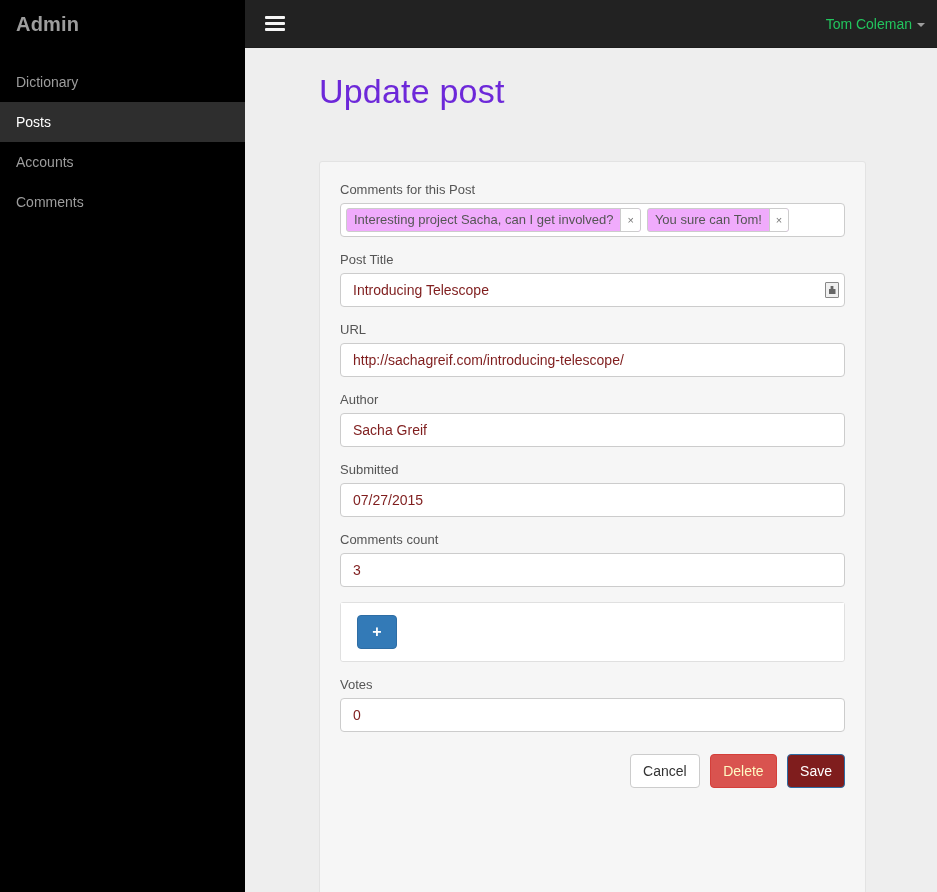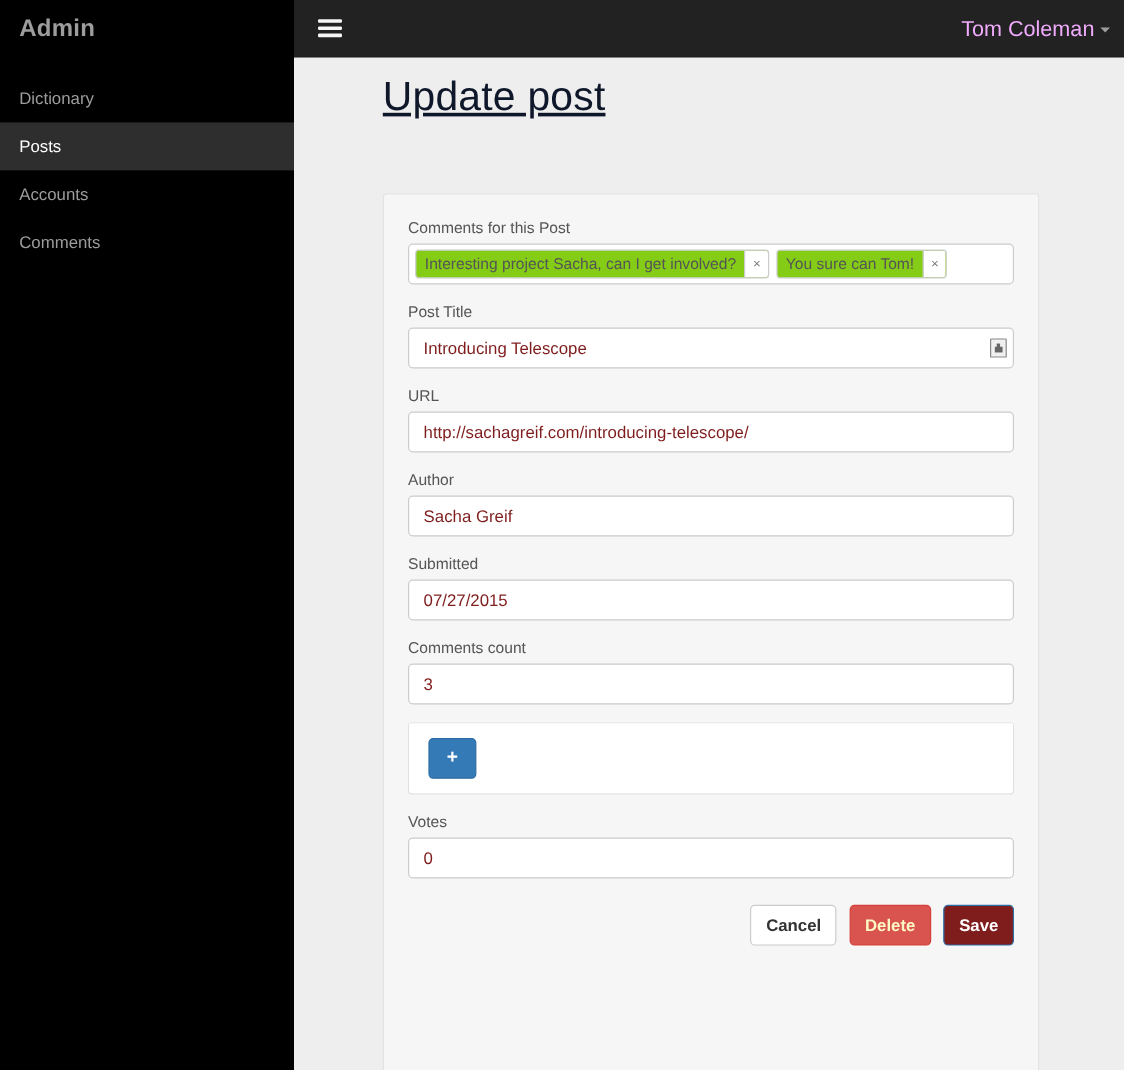--- a/index.html
+++ b/index.html
@@ -69,22 +69,22 @@
     background: #f5f5f5;
     border-radius: 1px;
     margin-bottom: 3px;
   }
   #hamburger i:last-child { margin-bottom: 0; }
   #user-menu {
     position: absolute;
     right: 12px; top: 0;
     height: 32px;
     line-height: 48px;
-    color: #f0abfc;
-    font-size: 18px;
+    color: #22c55e;
+    font-size: 14px;
     cursor: pointer;
     white-space: nowrap;
   }
   .caret {
     display: inline-block;
     width: 0; height: 0;
     margin-left: 5px;
     vertical-align: middle;
     border-left: 4px solid transparent;
     border-right: 4px solid transparent;
@@ -94,26 +94,25 @@
   
   #content {
     position: absolute;
     left: 245px; top: 48px;
     width: 692px; height: 844px;
     background: #eeeeee;
     overflow: hidden;
   }
   #page-title {
     margin: 0;
-    padding: 14px 0 0 74px;
+    padding: 24px 0 0 74px;
     font-size: 34px;
     font-weight: 400;
-    color: #0f172a;
+    color: #6d28d9;
     letter-spacing: 0.2px;
-    text-decoration: underline;
   }
 
   
   #form-panel {
     position: absolute;
     left: 74px; top: 113px;
     width: 547px;
     min-height: 740px;
     background: #f6f6f6;
     border: 1px solid #e3e3e3;
@@ -157,21 +156,21 @@
     flex-wrap: wrap;
     align-items: center;
     gap: 6px;
     cursor: text;
   }
   .token {
     display: inline-flex;
     align-items: center;
     border: 1px solid #cccccc;
     border-radius: 3px;
-    background: #84cc16;
+    background: #f0abfc;
     height: 24px;
     overflow: hidden;
   }
   .token-label {
     font-size: 13px;
     color: #555555;
     padding: 0 7px;
     line-height: 22px;
     white-space: nowrap;
   }
@@ -233,21 +232,20 @@
     display: inline-block;
     font-family: "Liberation Sans", sans-serif;
     font-size: 14px;
     line-height: 20px;
     padding: 6px 12px;
     border-radius: 4px;
     border: 1px solid transparent;
     cursor: pointer;
     white-space: nowrap;
     text-align: center;
-    font-weight: bold;
   }
   .btn-default {
     background: #ffffff;
     border-color: #cccccc;
     color: #333333;
   }
   .btn-danger {
     background: #d9534f;
     border-color: #d43f3a;
     color: #fef9c3;

